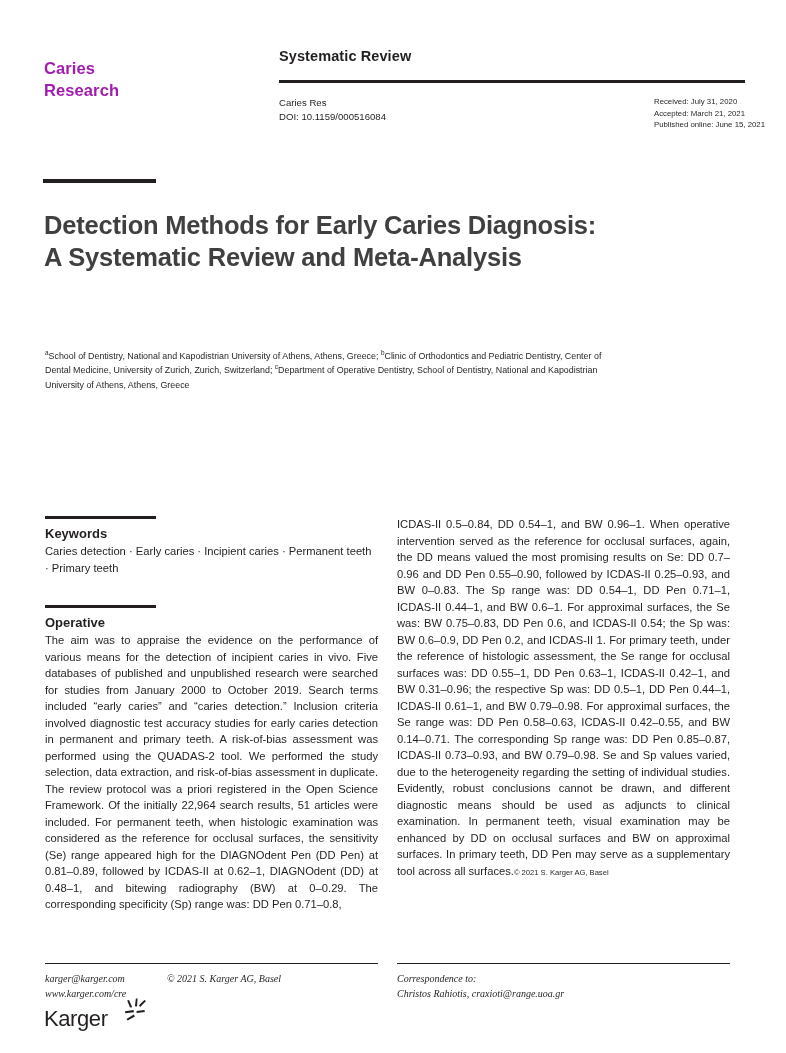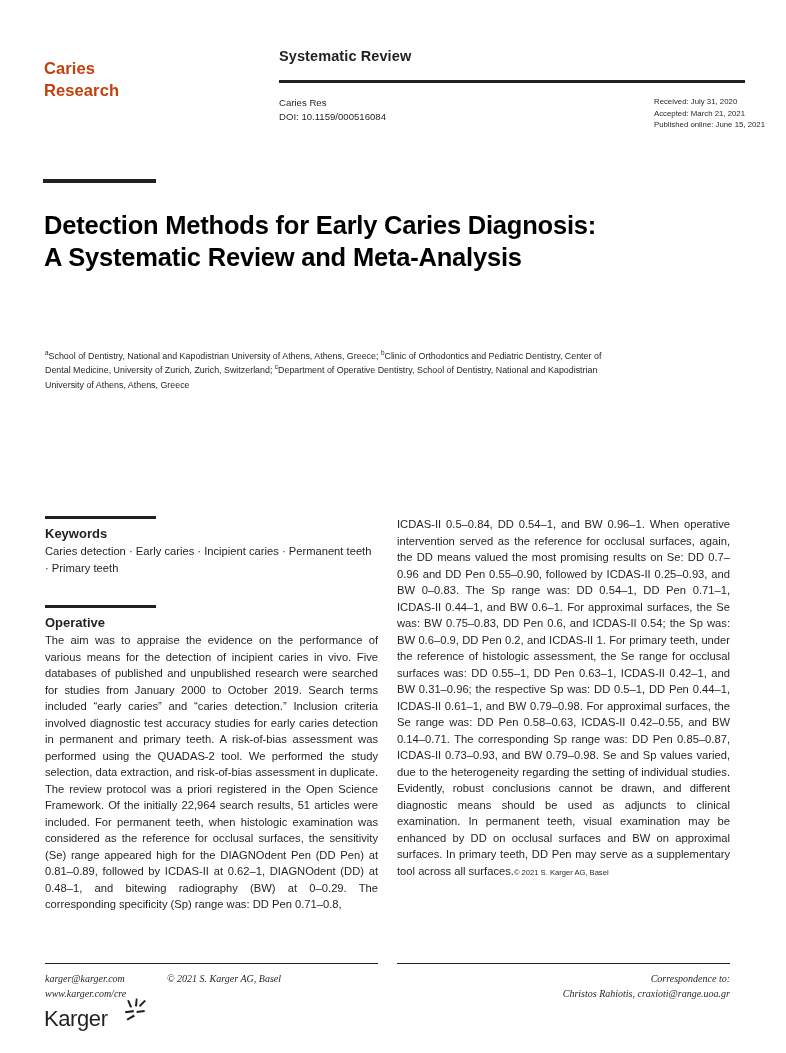--- a/index.html
+++ b/index.html
@@ -25,21 +25,21 @@
 
   
   .journal-logo {
     position: absolute;
     left: 44px;
     top: 58px;
     width: 140px;
     font-size: 16.5px;
     font-weight: bold;
     line-height: 1.32;
-    color: #c2410c;
+    color: #a21caf;
     letter-spacing: 0.1px;
   }
 
   .article-type {
     position: absolute;
     left: 279px;
     top: 48px;
     font-size: 14.5px;
     font-weight: bold;
     color: #231f20;
@@ -86,21 +86,21 @@
 
   .article-title {
     position: absolute;
     left: 44px;
     top: 193px;
     width: 560px;
     font-size: 25.5px;
     font-weight: bold;
     line-height: 1.24;
     letter-spacing: -0.2px;
-    color: #000000;
+    color: #404040;
   }
 
   .authors {
     position: absolute;
     left: 45px;
     top: 317px;
     width: 620px;
     font-size: 14.2px;
     line-height: 1.4;
     color: #231f20;
@@ -189,21 +189,20 @@
     position: absolute;
     left: 45px;
     top: 963px;
     width: 333px;
   }
   .footer-right {
     position: absolute;
     left: 397px;
     top: 963px;
     width: 333px;
-    text-align: right;
   }
   .footer-rule {
     width: 100%;
     height: 1.4px;
     background: #231f20;
     margin-bottom: 7px;
   }
   .footer-text {
     font-family: "Liberation Serif", serif;
     font-size: 10px;

